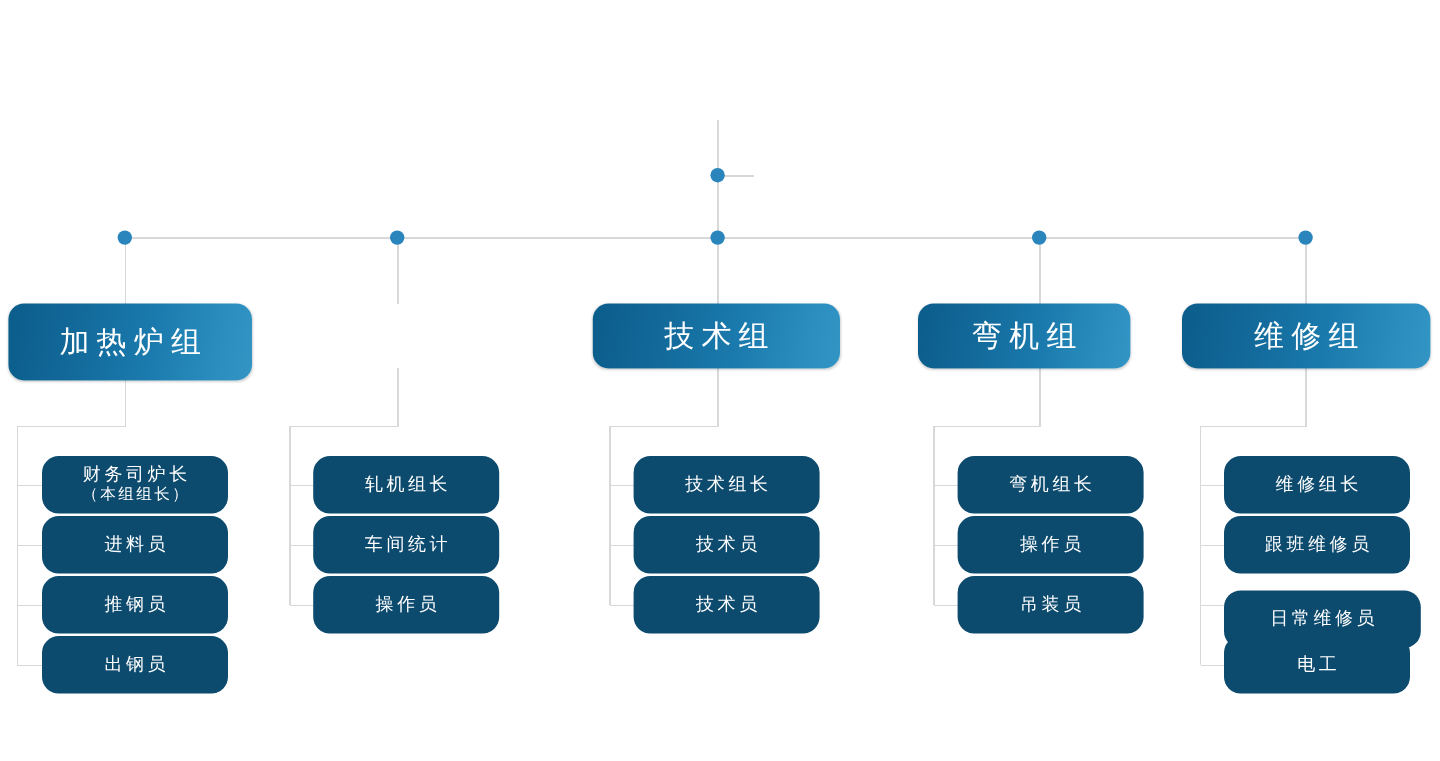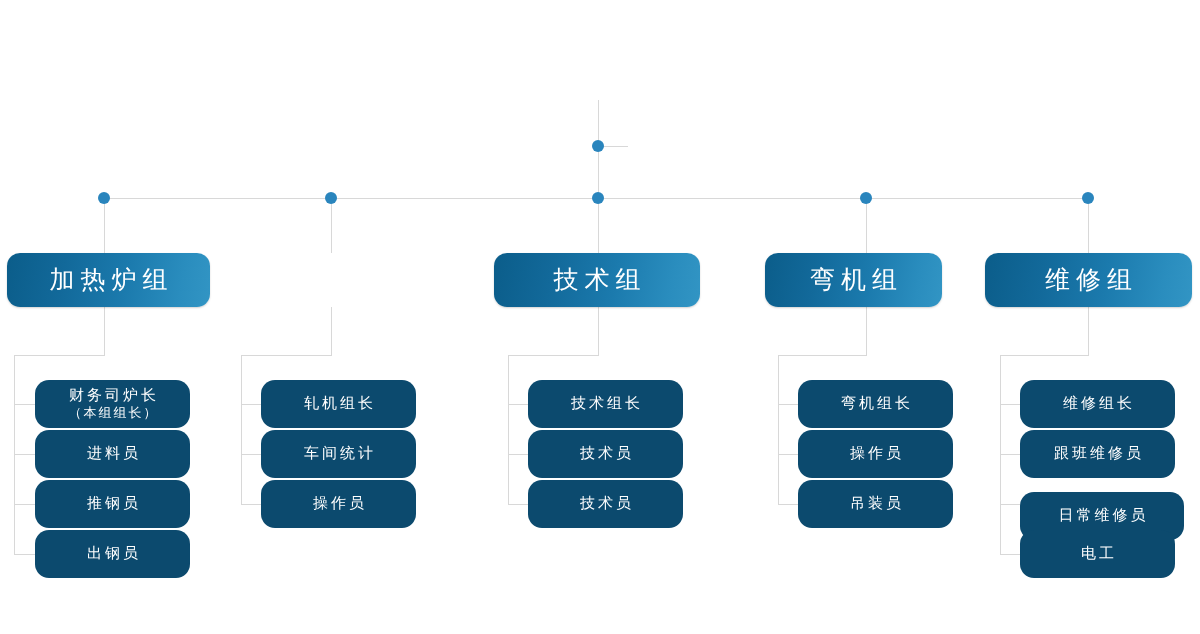--- a/index.html
+++ b/index.html
@@ -120,21 +120,21 @@
       <circle cx="104" cy="198" r="6"></circle>
       <circle cx="331" cy="198" r="6"></circle>
       <circle cx="598" cy="198" r="6"></circle>
       <circle cx="866" cy="198" r="6"></circle>
       <circle cx="1088" cy="198" r="6"></circle>
     </g>
   </svg>
 
 
 
-  <div class="node blue group" style="left:7px;top:253px;width:203px;height:54px;">加热炉组</div>
+  <div class="node blue group" style="left:7px;top:253px;width:203px;height:64px;">加热炉组</div>
   <div class="node blue group" style="left:494px;top:253px;width:206px;height:54px;">技术组</div>
   <div class="node blue group" style="left:765px;top:253px;width:177px;height:54px;">弯机组</div>
   <div class="node blue group" style="left:985px;top:253px;width:207px;height:54px;">维修组</div>
 
   <div class="node orange" style="left:35px;top:380px;width:155px;height:48px;">
     <span class="l1">财务司炉长</span>
     <span class="l2">（本组组长）</span>
   </div>
   <div class="node orange" style="left:35px;top:430px;width:155px;height:48px;">进料员</div>
   <div class="node orange" style="left:35px;top:480px;width:155px;height:48px;">推钢员</div>

